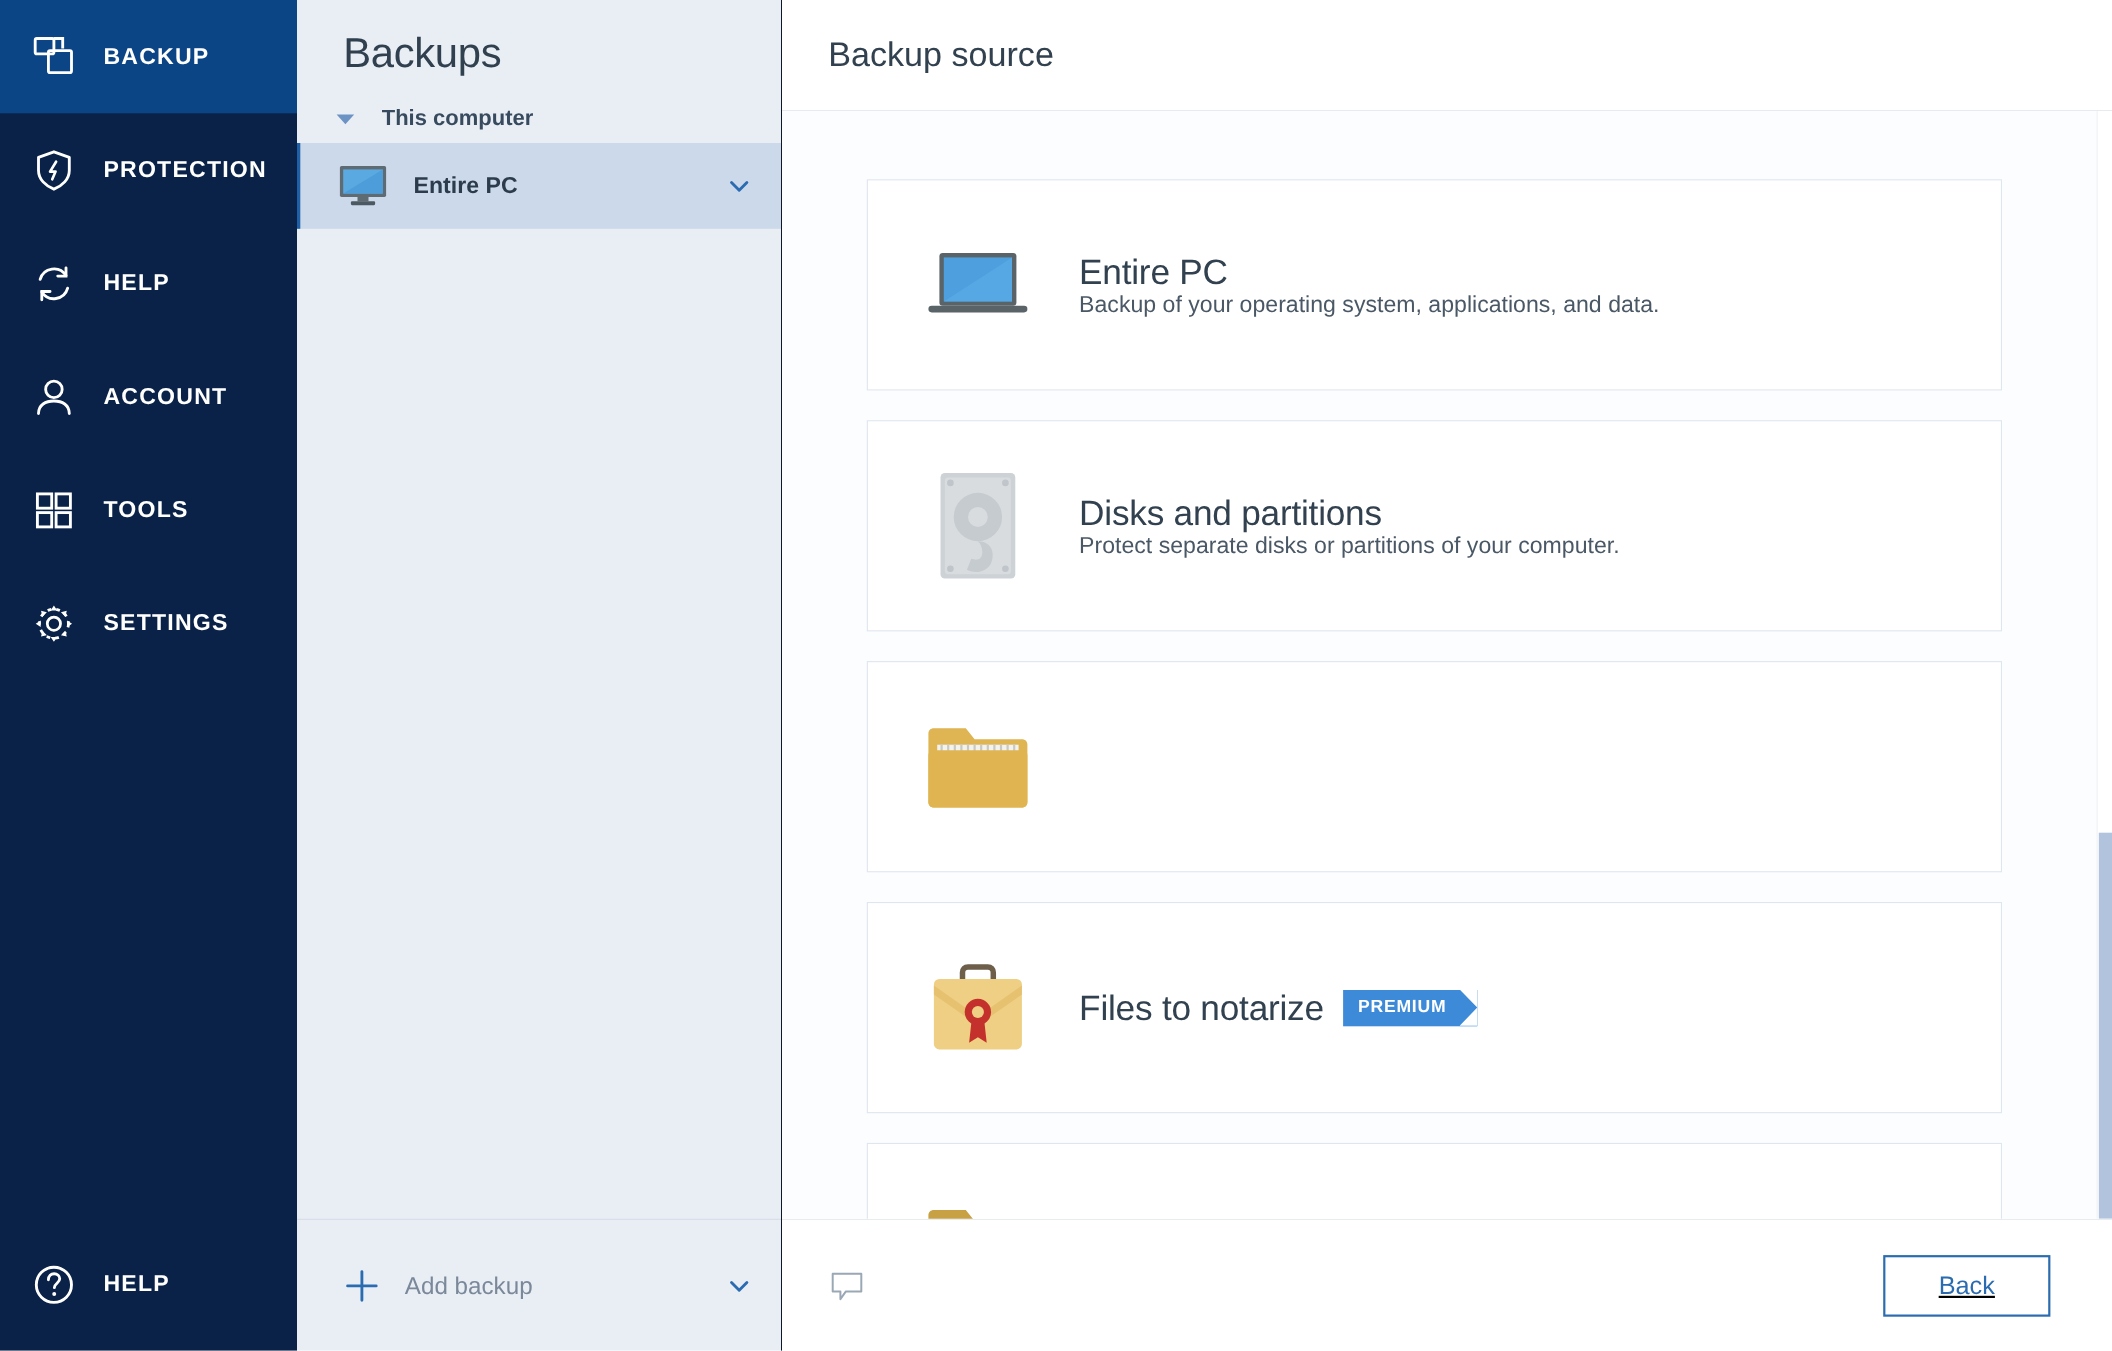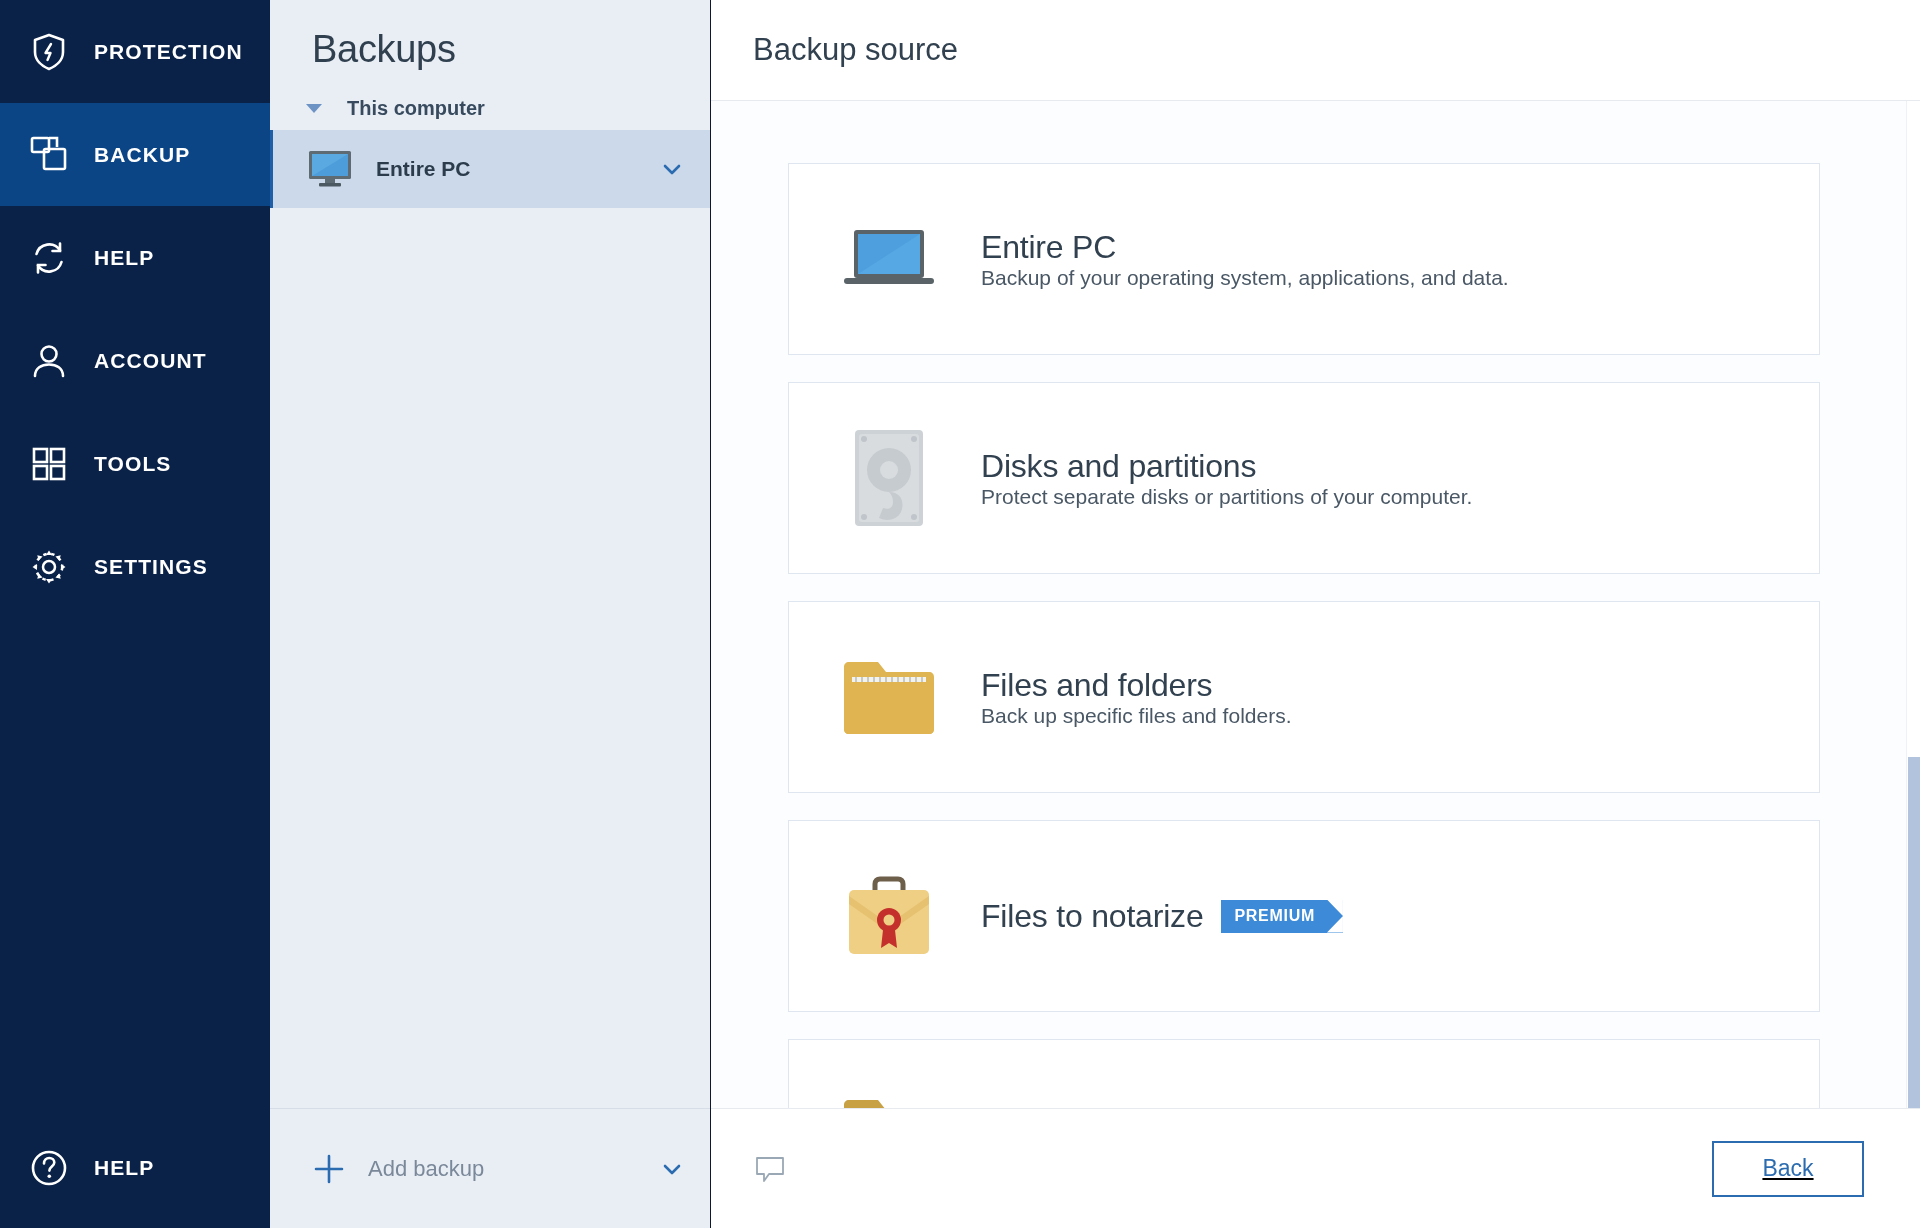--- a/index.html
+++ b/index.html
@@ -235,39 +235,39 @@
     display: flex; align-items: center; justify-content: center;
   }
 </style>
 </head>
 <body>
 
 <div class="app">
 
   <nav class="nav">
 
-    <div class="nav-item">
-      <span class="nav-ico">
-        <svg width="42" height="42" viewBox="0 0 42 42" fill="none" stroke="#fff" stroke-width="2.6">
-          <path d="M21 4 L35 9 V21 C35 29 28.5 35 21 38 C13.5 35 7 29 7 21 V9 Z" stroke-linejoin="round"></path>
-          <path d="M23 13 L17.5 22 H22.5 L19.5 29" stroke-width="2.4" stroke-linejoin="round" stroke-linecap="round"></path>
-        </svg>
-      </span>
-      <span class="nav-label">PROTECTION</span>
-    </div>
-
     <div class="nav-item active">
       <span class="nav-ico">
         <svg width="42" height="42" viewBox="0 0 42 42" fill="none" stroke="#fff" stroke-width="2.6">
           <rect x="4" y="4" width="17" height="14" rx="1.5"></rect>
           <rect x="16" y="15" width="21" height="20" rx="1.5"></rect>
           <path d="M21 4h8v9"></path>
         </svg>
       </span>
       <span class="nav-label">BACKUP</span>
+    </div>
+
+    <div class="nav-item">
+      <span class="nav-ico">
+        <svg width="42" height="42" viewBox="0 0 42 42" fill="none" stroke="#fff" stroke-width="2.6">
+          <path d="M21 4 L35 9 V21 C35 29 28.5 35 21 38 C13.5 35 7 29 7 21 V9 Z" stroke-linejoin="round"></path>
+          <path d="M23 13 L17.5 22 H22.5 L19.5 29" stroke-width="2.4" stroke-linejoin="round" stroke-linecap="round"></path>
+        </svg>
+      </span>
+      <span class="nav-label">PROTECTION</span>
     </div>
 
 
     <div class="nav-item">
       <span class="nav-ico">
         <svg width="42" height="42" viewBox="0 0 42 42" fill="none" stroke="#fff" stroke-width="2.6" stroke-linecap="round">
           <path d="M8.5 17 A13 13 0 0 1 32 13.5"></path>
           <path d="M33.5 25 A13 13 0 0 1 10 28.5"></path>
           <path d="M32 6.5 V14 H24.5"></path>
           <path d="M10 35.5 V28 H17.5"></path>
@@ -431,26 +431,20 @@
                 <rect x="51" y="22" width="2" height="9"></rect>
                   <rect x="57" y="22" width="2" height="9"></rect>
                 <rect x="63" y="22" width="2" height="9"></rect>
                   <rect x="69" y="22" width="2" height="9"></rect>
                 <rect x="75" y="22" width="2" height="9"></rect>
                   <rect x="81" y="22" width="2" height="9"></rect>
               </g>
               <path d="M4 32 C4 29 6 27 9 27 H89 C92 27 94 29 94 32 V74 C94 77 92 79 89 79 H9 C6 79 4 77 4 74 Z" fill="#e0b551"></path>
             </svg>
           </span>
-          <div class="card-text">
-            <div class="card-title-row">
-              <span class="card-title">Files and folders</span>
-            </div>
-            <span class="card-sub">Back up specific files and folders.</span>
-          </div>
         </div>
 
         <div class="card">
           <span class="card-ico">
             <svg width="96" height="92" viewBox="0 0 96 92">
               <path d="M34 20 V14 C34 11 36 9 39 9 H57 C60 9 62 11 62 14 V20" fill="none" stroke="#6d5f4a" stroke-width="5" stroke-linejoin="round"></path>
               <rect x="8" y="20" width="80" height="64" rx="5" fill="#eecf84"></rect>
               <path d="M8 26 L48 54 L88 26 V34 L48 62 L8 34 Z" fill="#e6c170"></path>
               <circle cx="48" cy="50" r="12" fill="#c4312c"></circle>
               <circle cx="48" cy="50" r="5.5" fill="#eecf84"></circle>

